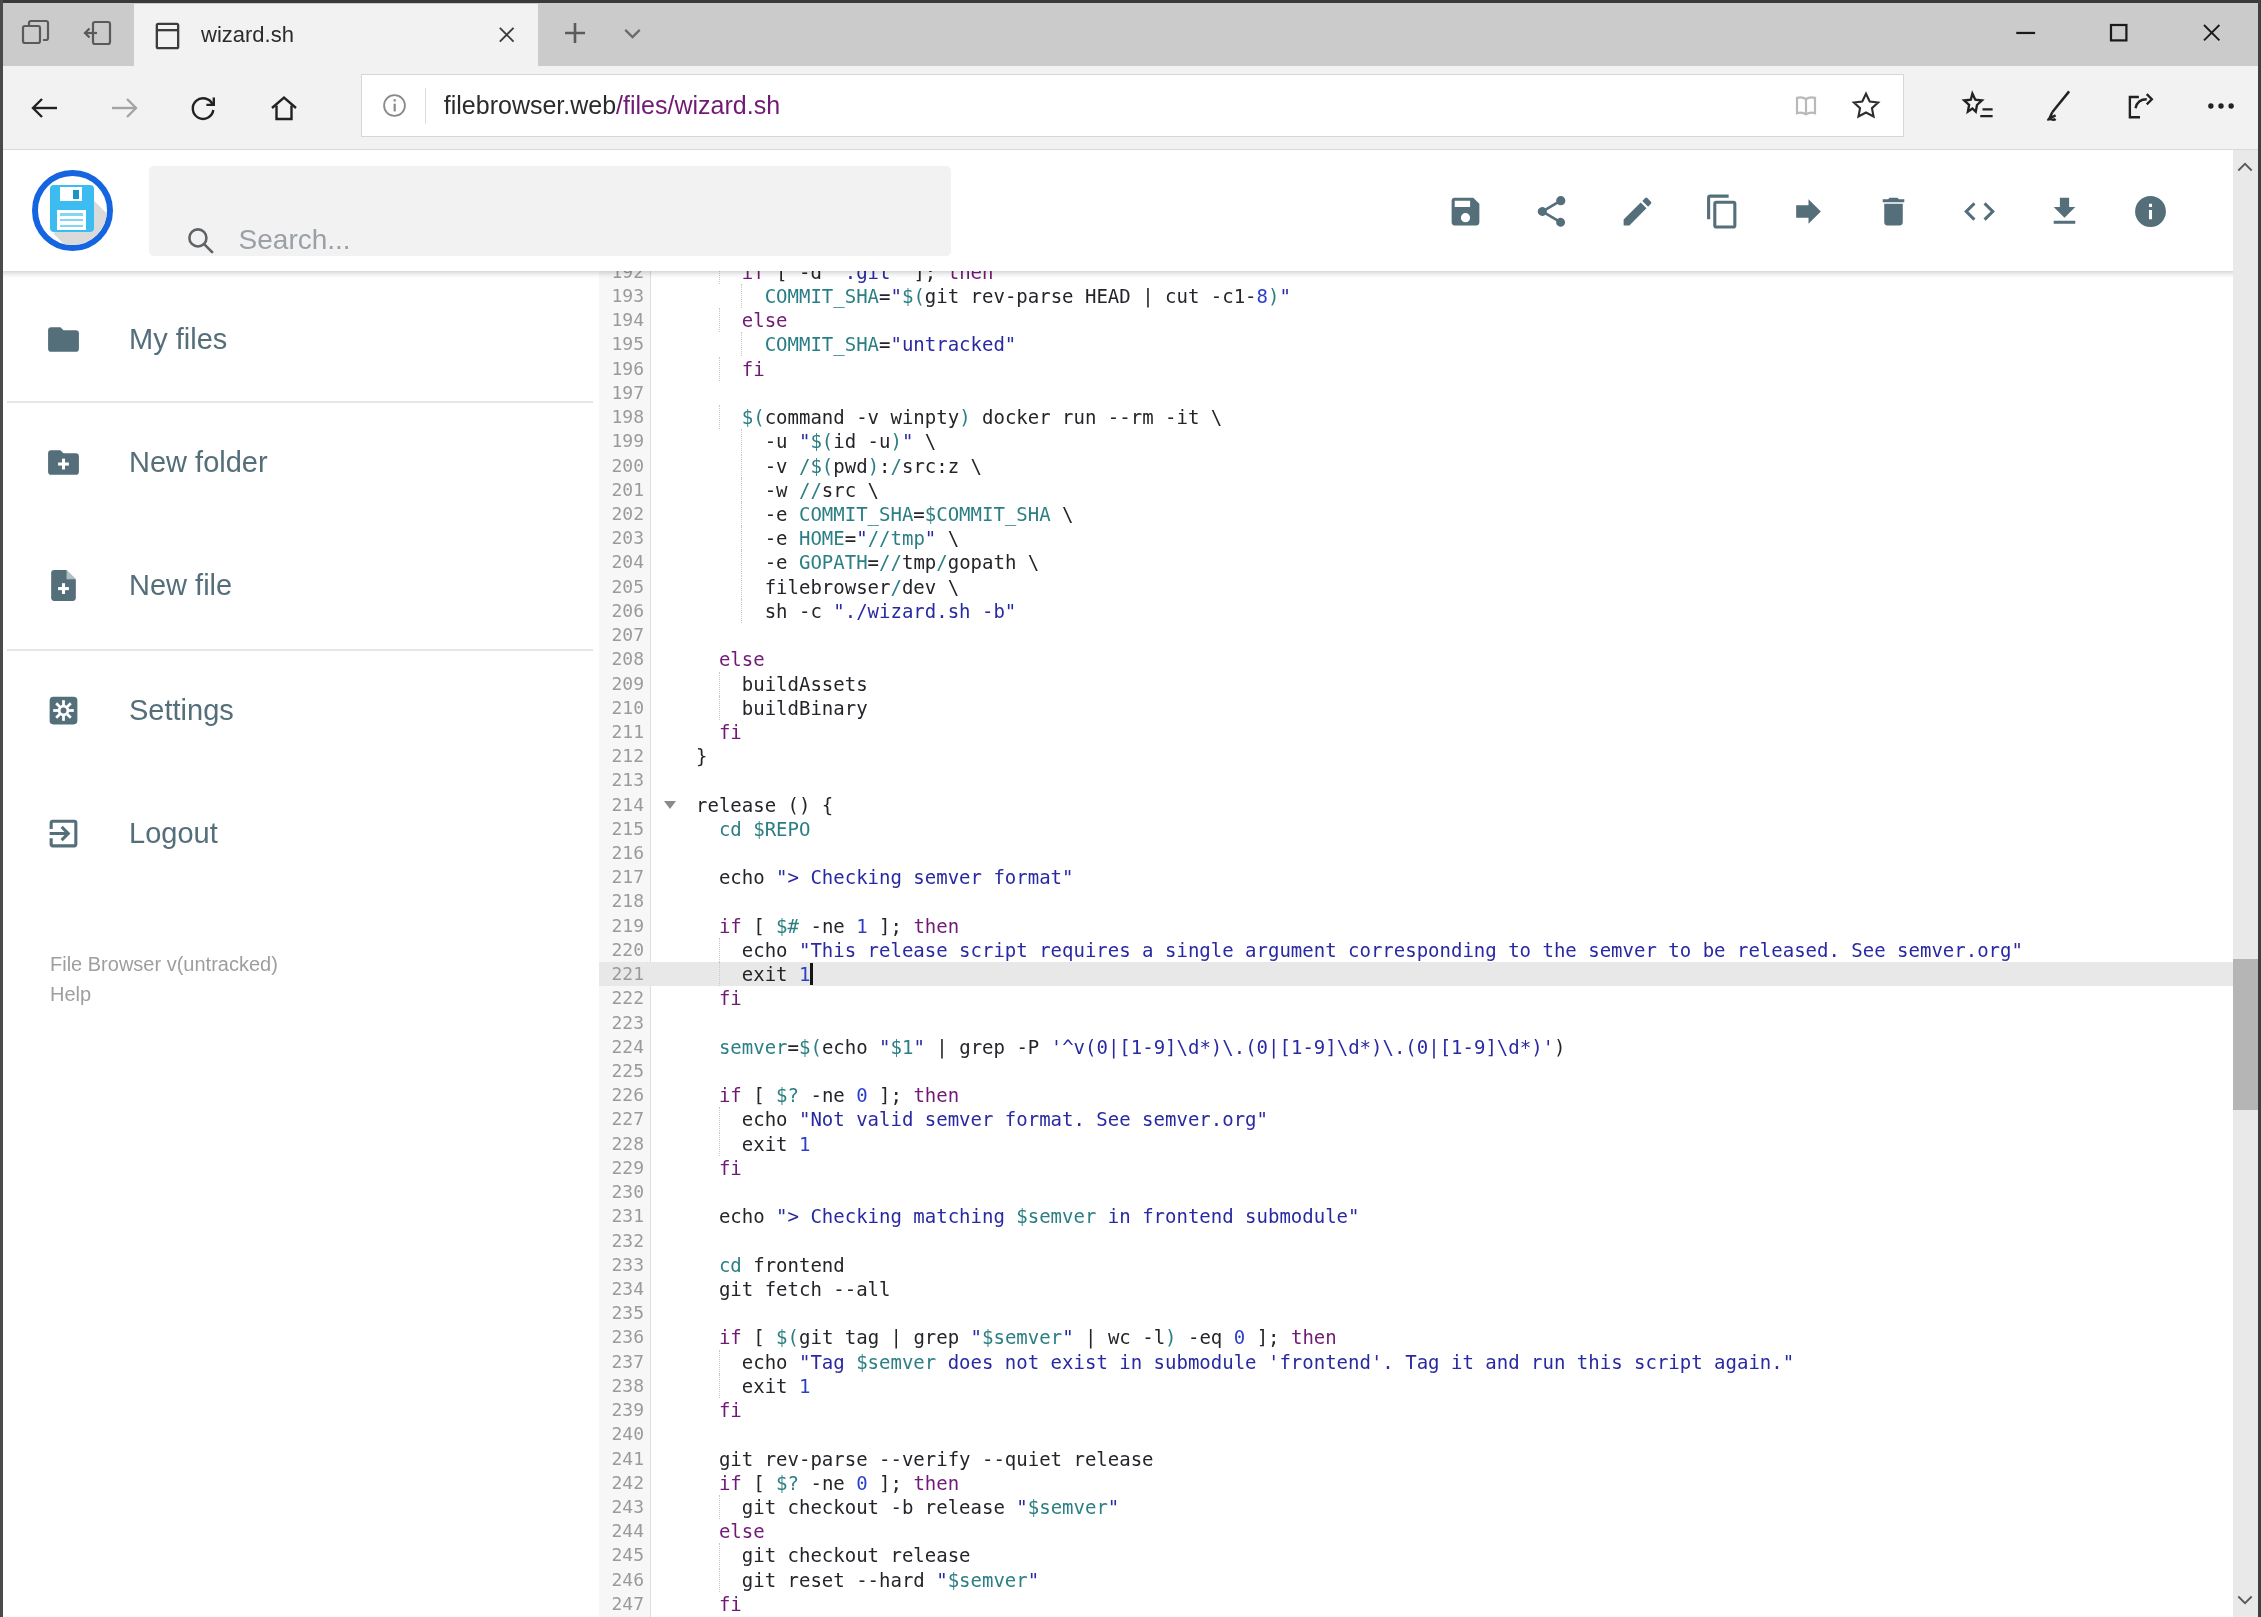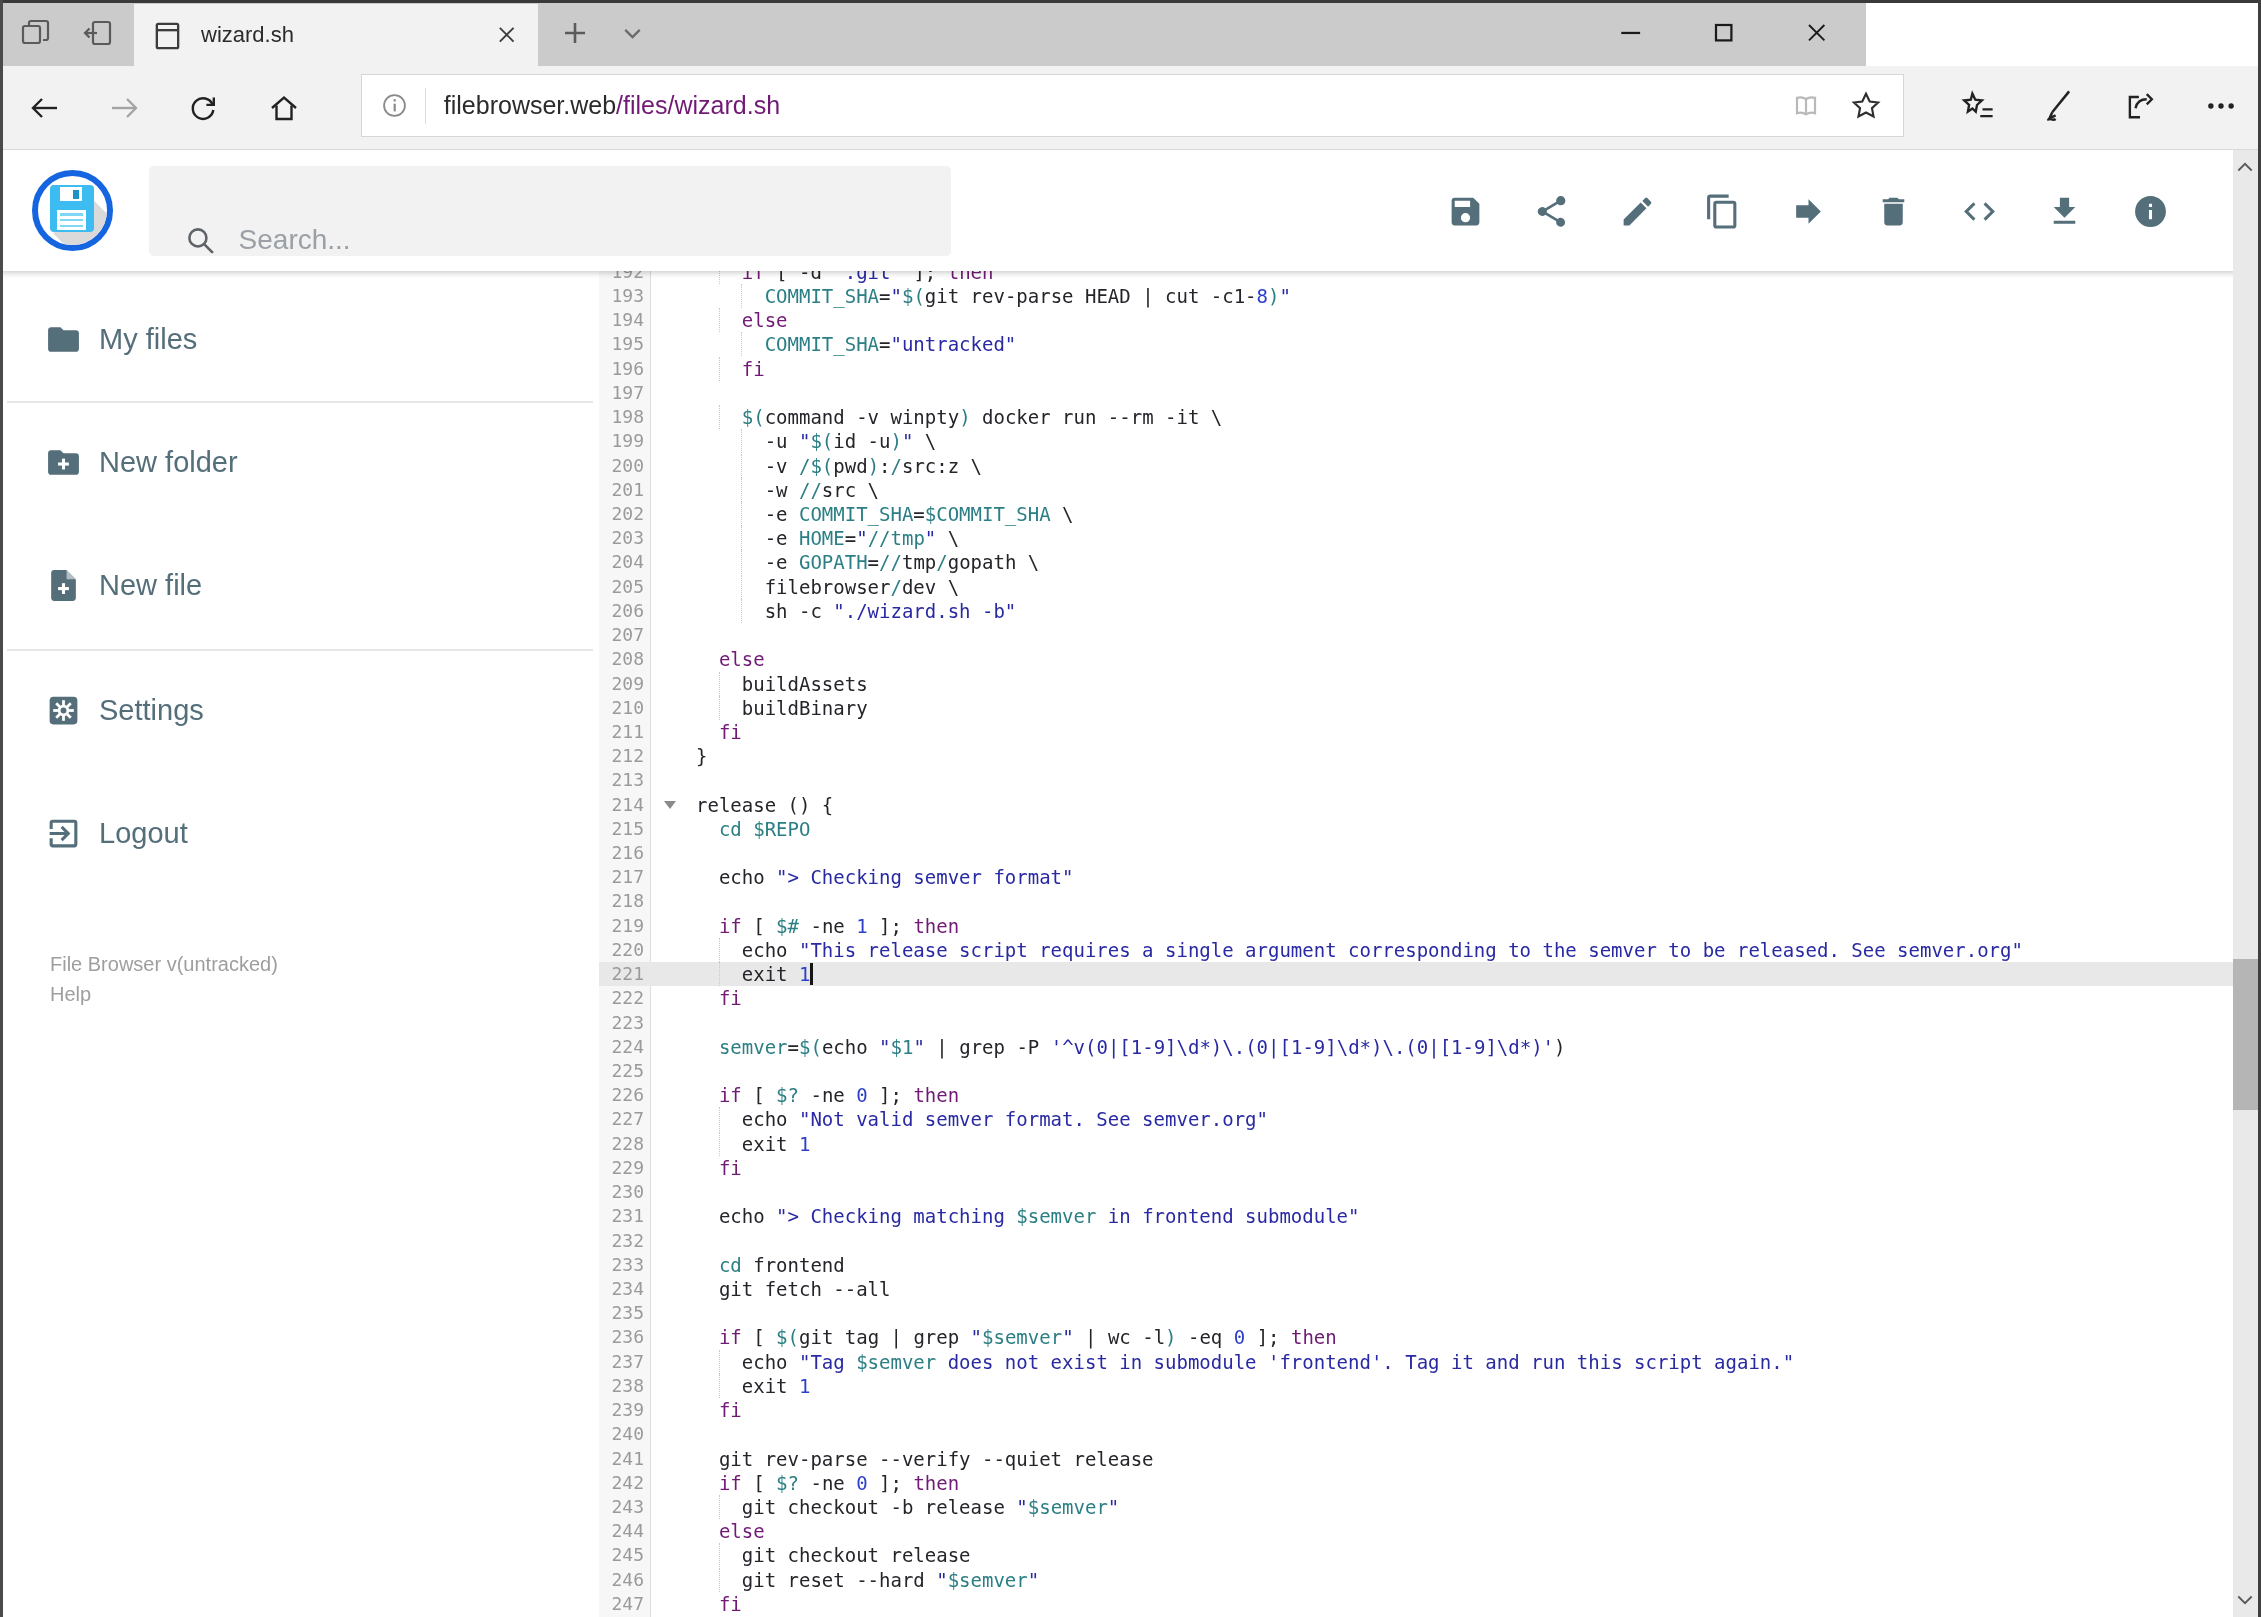--- a/index.html
+++ b/index.html
@@ -5,21 +5,21 @@
   * { margin:0; padding:0; box-sizing:border-box; }
   html,body { width:2261px; height:1617px; }
   body { position:relative; font-family:"Liberation Sans", sans-serif; background:#fff; overflow:hidden; }
 
   
   .edge-top{position:absolute;left:0;top:0;width:2261px;height:3.2px;background:#3a3a3a;z-index:60}
   .edge-left{position:absolute;left:0;top:0;width:3.2px;height:1617px;background:#4a4a4a;z-index:60}
   .edge-right{position:absolute;left:2258px;top:0;width:3.2px;height:1617px;background:#3f3f3f;z-index:60}
 
   
-  .titlebar{position:absolute;left:0;top:0;width:1866px;height:66px;background:#cbcbcb;z-index:40}
+  .titlebar{position:absolute;left:0;top:0;width:2261px;height:66px;background:#cbcbcb;z-index:40}
   .tb-icon{position:absolute;top:17px;width:32px;height:32px}
   .tab{position:absolute;left:134px;top:4px;width:404px;height:62px;background:#f2f2f2;display:flex;align-items:center;padding:0 18px;gap:18px}
   .tab-title{flex:1;font-size:22px;color:#2b2b2b;white-space:nowrap;overflow:hidden}
   .tab-close{width:27.4px;height:27.4px}
   .newtab{position:absolute;left:559px;top:17px;width:32px;height:32px}
   .tablist{position:absolute;left:618px;top:18.6px;width:29px;height:29px}
   .win-controls{position:absolute;right:2.4px;top:0;height:66px;display:flex}
   .win-btn{width:93px;height:66px;display:flex;align-items:center;justify-content:center}
 
   
@@ -44,21 +44,21 @@
   .floppy .label{position:absolute;left:7.3px;bottom:2.4px;width:29px;height:19.4px;background:#fff}
   .floppy .label i{display:block;height:2.4px;background:#7fd6f5;margin:3.2px 3.2px 0 3.2px}
   .searchbox{position:absolute;left:149px;top:16px;width:802px;height:90px;background:#f2f2f2;border-radius:4.8px;display:flex;align-items:flex-end}
   .searchbox svg{margin-left:36px}
   .searchbox input{border:none;outline:none;background:transparent;font-size:28px;color:#444;margin-left:22.6px;width:646px;font-family:"Liberation Sans",sans-serif}
   .searchbox input::placeholder{color:#9aa0a6}
   .tool-btn{position:absolute;top:35px;width:52px;height:52px;display:flex;align-items:center;justify-content:center}
 
   
   .sidebar{position:absolute;left:0;top:271px;width:599px;height:1346px;background:#fff;z-index:5}
-  .sb-item{position:absolute;left:45px;height:52px;display:flex;align-items:center;gap:17px;cursor:pointer}
+  .sb-item{position:absolute;left:45px;height:52px;display:flex;align-items:center;gap:47px;cursor:pointer}
   .sb-item .lbl{font-size:29px;color:#546e7a}
   .sb-div{position:absolute;left:6.5px;width:586px;height:1.6px;background:#e6e6e6}
   .sb-footer{position:absolute;left:50px;top:678px;font-size:20px;line-height:30px;color:#9e9e9e}
 
   
   .editor{position:absolute;left:599px;top:150px;width:1637px;height:1467px;background:#fff;overflow:hidden;z-index:1}
   .gutter-col{position:absolute;left:0;top:0;width:52px;height:100%;background:#f7f7f7;border-right:0.8px solid #ddd}
   .row{position:absolute;left:0;width:100%;height:24px}
   .row.active{background:#e8e8e8}
   .ln{position:absolute;left:0;top:0;width:45px;text-align:right;font-family:"DejaVu Sans Mono",monospace;font-size:18px;line-height:24px;color:#9a9a9a}

